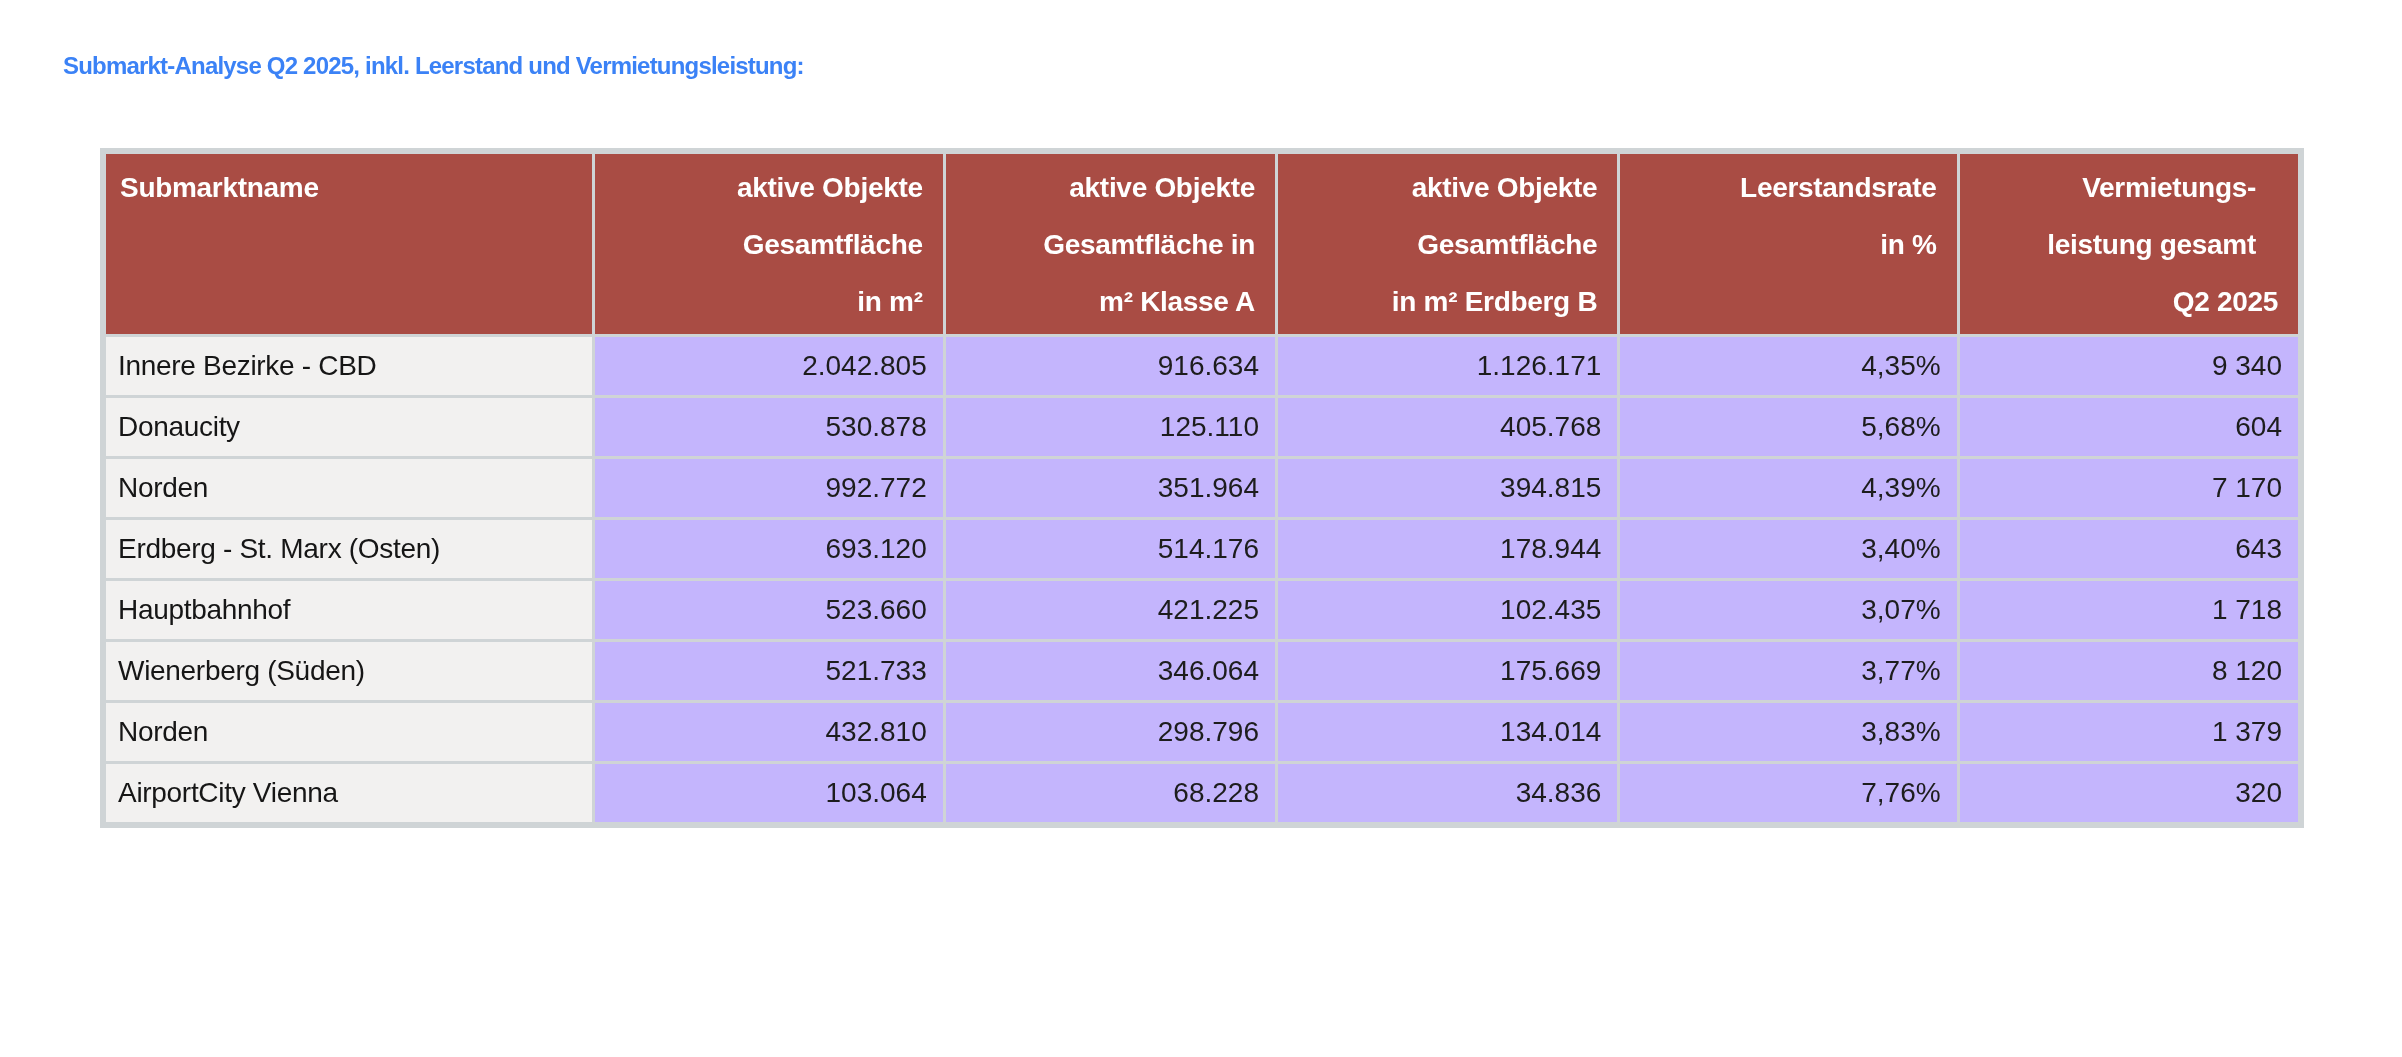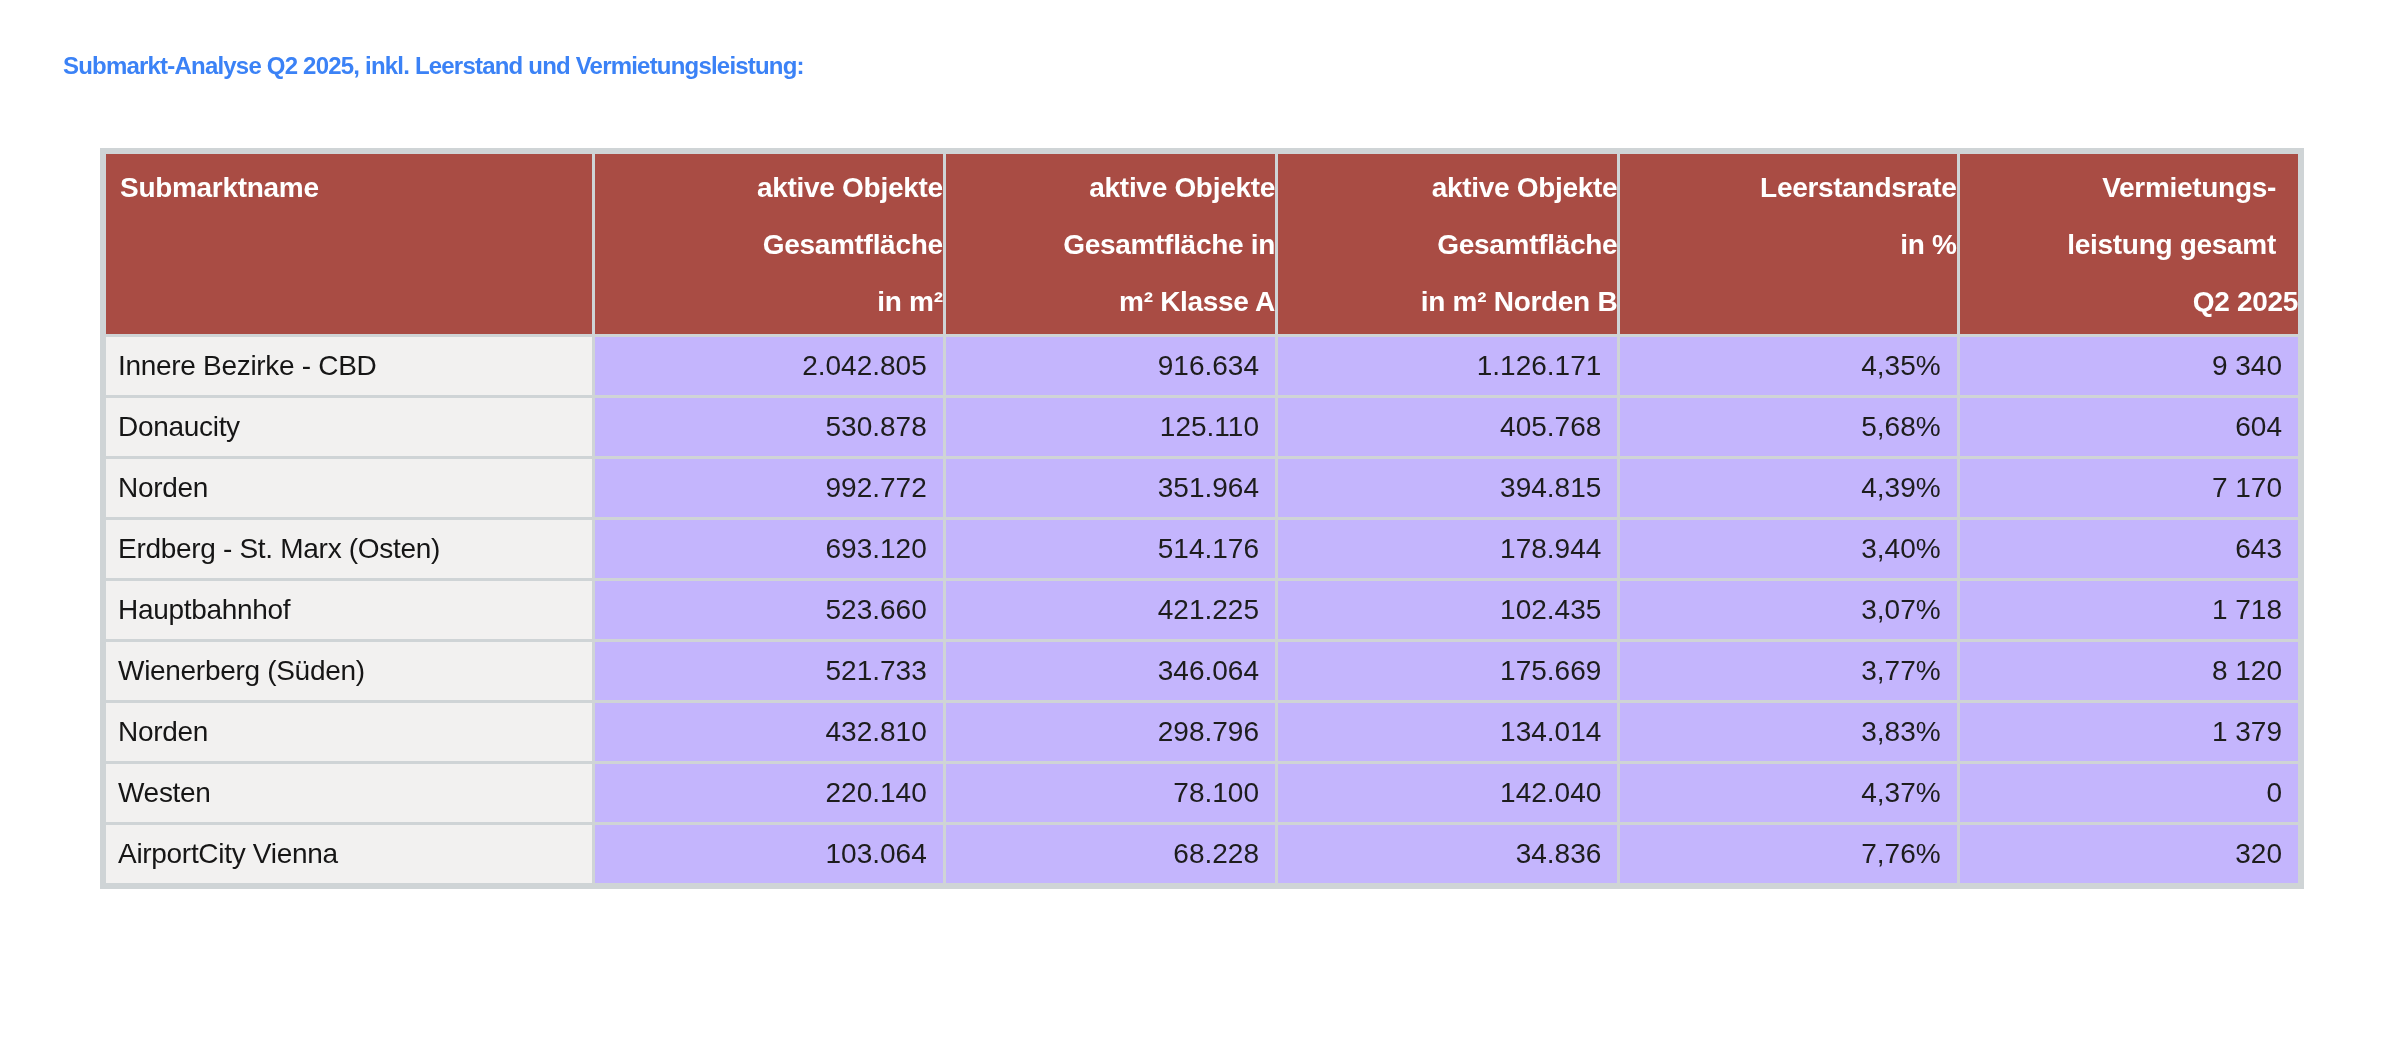--- a/index.html
+++ b/index.html
@@ -40,21 +40,21 @@
     border: 3px solid #CFD4D6;
     overflow: hidden;
   }
   
   th.hcell {
     background: #A94C44;
     color: #ffffff;
     font-weight: bold;
     font-size: 28px;
     vertical-align: top;
-    padding: 5px 0 4px 14px;
+    padding: 5px 20px 4px 14px;
     letter-spacing: -0.3px;
   }
   .hl {
     height: 57px;
     display: flex;
     align-items: center;
     justify-content: flex-end;
     white-space: nowrap;
   }
   .hl.left { justify-content: flex-start; }
@@ -117,21 +117,21 @@
           <div class="hl">in m²</div>
         </th>
         <th class="hcell">
           <div class="hl">aktive Objekte</div>
           <div class="hl">Gesamtfläche in</div>
           <div class="hl">m² Klasse A</div>
         </th>
         <th class="hcell">
           <div class="hl">aktive Objekte</div>
           <div class="hl">Gesamtfläche</div>
-          <div class="hl">in m² Norden B</div>
+          <div class="hl">in m² Erdberg B</div>
         </th>
         <th class="hcell">
           <div class="hl">Leerstandsrate</div>
           <div class="hl">in %</div>
           <div class="hl"></div>
         </th>
         <th class="hcell">
           <div class="hl pr">Vermietungs-</div>
           <div class="hl pr">leistung gesamt</div>
           <div class="hl">Q2 2025</div>
@@ -189,28 +189,20 @@
       </tr>
       <tr>
         <td class="label">Norden</td>
         <td class="num">432.810</td>
         <td class="num">298.796</td>
         <td class="num">134.014</td>
         <td class="num">3,83%</td>
         <td class="num">1 379</td>
       </tr>
       <tr>
-        <td class="label">Westen</td>
-        <td class="num">220.140</td>
-        <td class="num">78.100</td>
-        <td class="num">142.040</td>
-        <td class="num">4,37%</td>
-        <td class="num">0</td>
-      </tr>
-      <tr>
         <td class="label">AirportCity Vienna</td>
         <td class="num">103.064</td>
         <td class="num">68.228</td>
         <td class="num">34.836</td>
         <td class="num">7,76%</td>
         <td class="num">320</td>
       </tr>
     </tbody>
   </table>
 </div>

